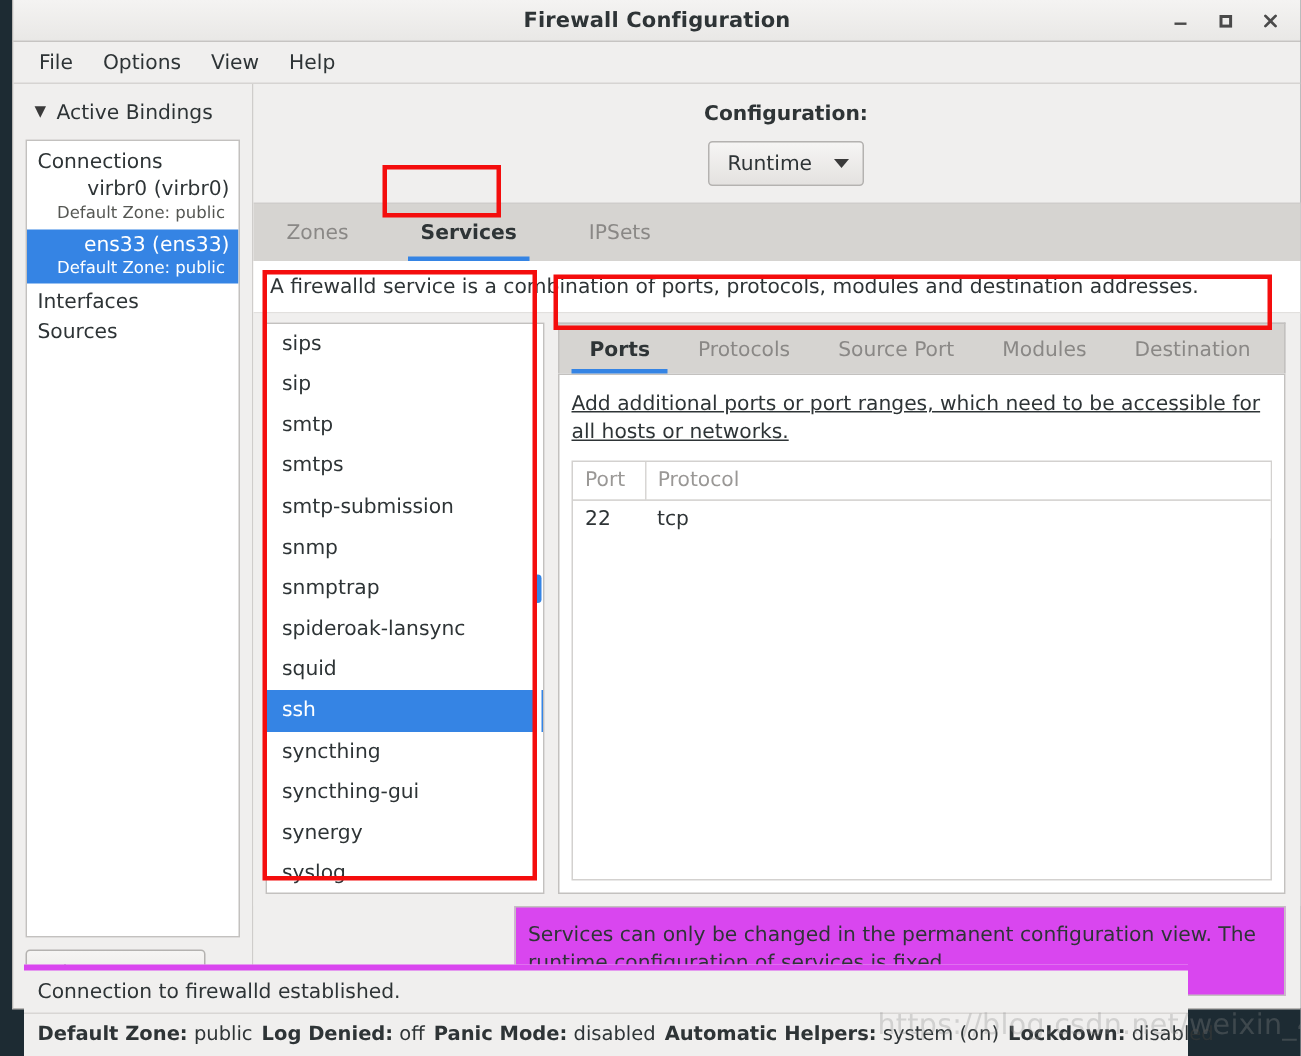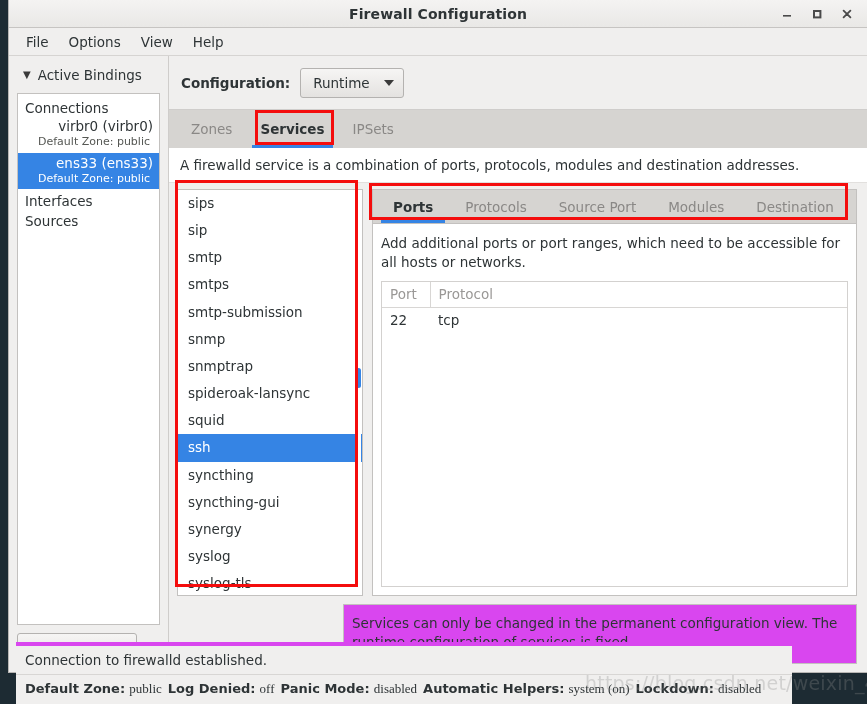--- a/index.html
+++ b/index.html
@@ -184,20 +184,21 @@
     min-width: 0;
     background: #f0efee;
     padding: 0;
   }
 
   #config-row {
     display: flex;
     align-items: center;
     gap: 10px;
     padding: 12px 0 11px 12px;
+    flex-direction: column;
   }
   #config-label {
     font-size: 13.5px;
     font-weight: bold;
     color: #2e3436;
   }
   #config-select {
     display: flex;
     align-items: center;
     justify-content: space-between;
@@ -229,20 +230,21 @@
     background: #f0efee;
   }
   #main-tabbar {
     display: flex;
     align-items: flex-end;
     height: 38px;
     min-height: 38px;
     background: #d6d4d1;
     padding-left: 8px;
     position: relative;
+    gap: 20px;
   }
   .main-tab {
     position: relative;
     padding: 0 14px;
     height: 38px;
     display: flex;
     align-items: center;
     font-size: 13.5px;
     color: #8a8886;
     cursor: default;
@@ -363,20 +365,21 @@
     display: flex;
     flex-direction: column;
     min-height: 0;
     padding: 0;
   }
   #detail-hint {
     padding: 10px 12px 9px 8px;
     font-size: 13.5px;
     color: #2e3436;
     line-height: 1.42;
+    text-decoration: underline;
   }
   #ports-table {
     margin: 0 8px 8px 8px;
     border: 1px solid #d3d1cf;
     flex: 1;
     display: flex;
     flex-direction: column;
     min-height: 0;
   }
   #ports-table table {
@@ -433,21 +436,21 @@
     font-size: 13px;
     color: #2e3436;
     display: flex;
     gap: 6px;
     align-items: baseline;
     flex-wrap: nowrap;
     position: relative;
   }
   .flag { white-space: nowrap; }
   .flag b { font-weight: bold; }
-  .flag span { font-weight: normal; font-family: Liberation Serif, serif; }
+  .flag span { font-weight: normal; }
 
   
   #watermark {
     position: absolute;
     left: 585px;
     top: 672px;
     font-size: 19px;
     color: rgba(140,140,140,0.30);
     white-space: nowrap;
     letter-spacing: .2px;

